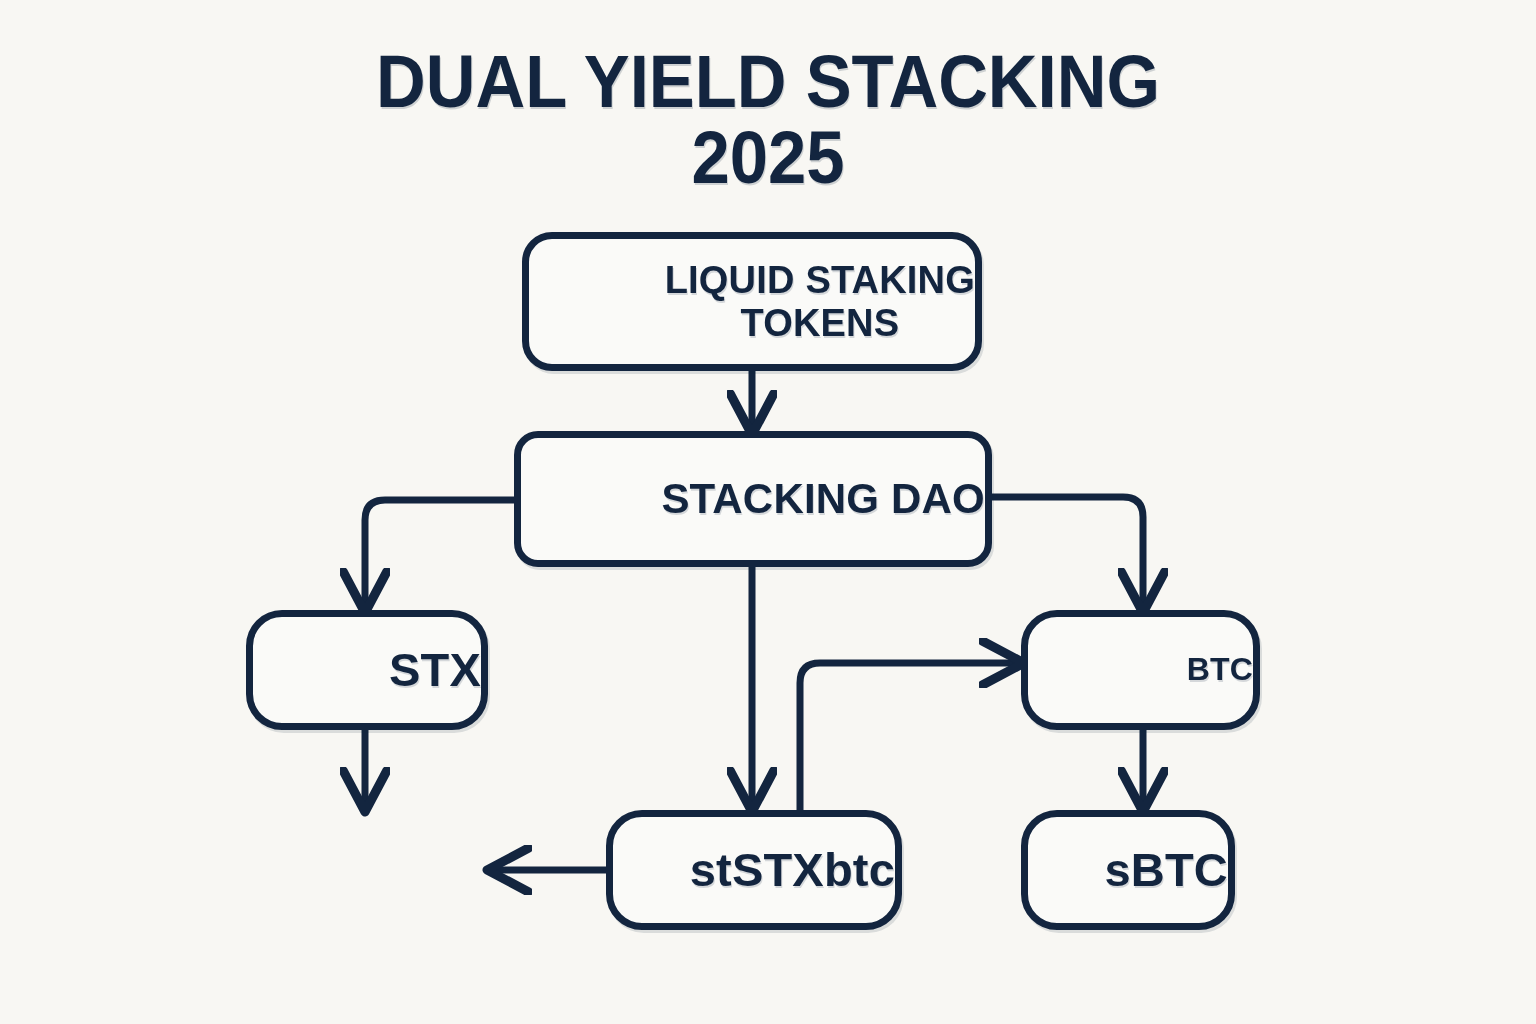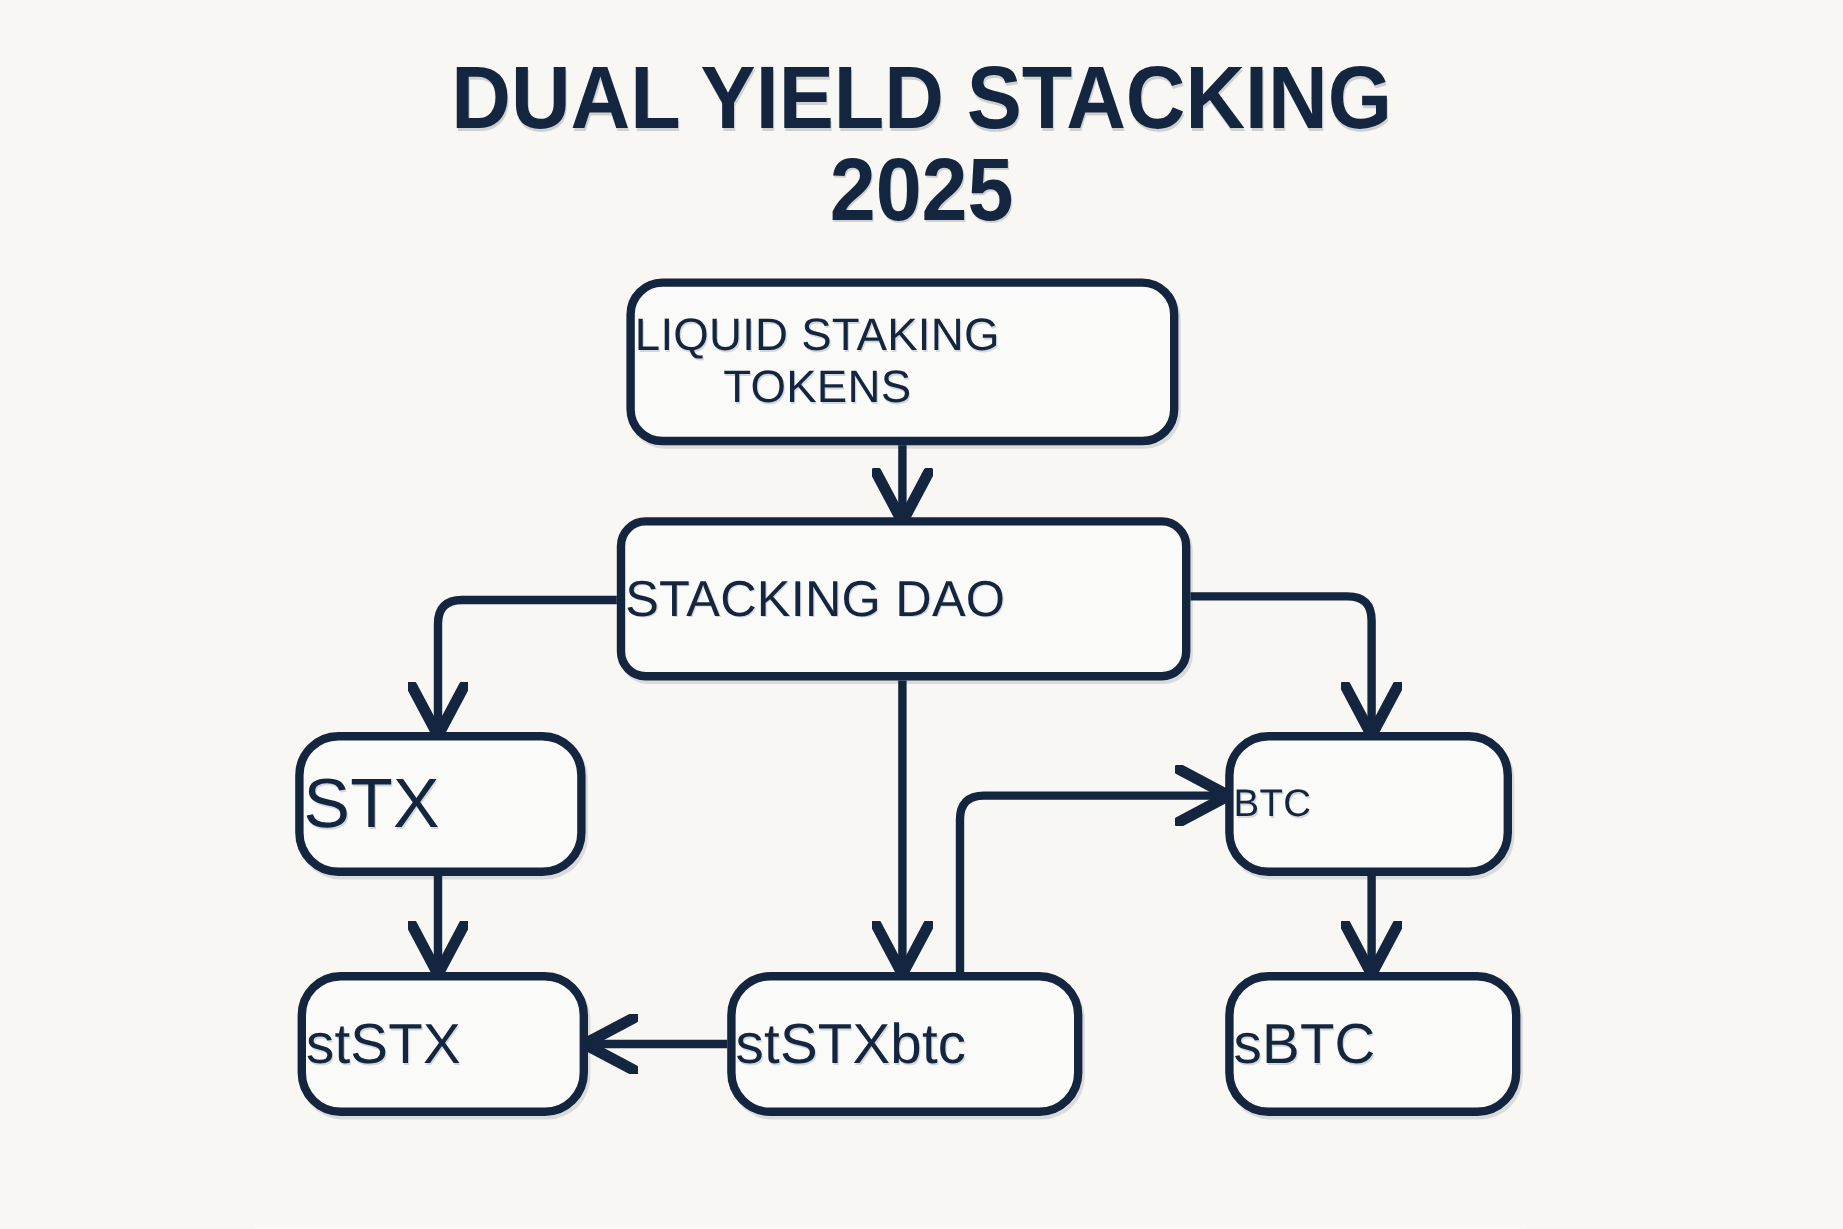--- a/index.html
+++ b/index.html
@@ -42,36 +42,36 @@
     height: 1024px;
   }
   .node {
     position: absolute;
     box-sizing: border-box;
     background: #fafaf8;
     border: 7px solid #13253f;
     border-radius: 34px;
     display: flex;
     align-items: center;
-    justify-content: flex-start;
+    justify-content: flex-end;
     text-align: center;
     color: #13253f;
-    font-weight: normal;
+    font-weight: bold;
     letter-spacing: 0.2px;
     box-shadow: 2px 3px 0 rgba(19,37,63,0.13);
     text-shadow: 1px 1.5px 0 rgba(19,37,63,0.16);
   }
   .node span { display: block; line-height: 1.12; }
   #node-lst    { left: 522px;  top: 232px; width: 460px; height: 139px; font-size: 38px; border-radius: 30px; }
   #node-dao    { left: 514px;  top: 431px; width: 478px; height: 136px; font-size: 42px; border-radius: 24px; }
-  #node-stx    { left: 246px;  top: 610px; width: 242px; height: 120px; font-size: 58px; border-radius: 36px; }
+  #node-stx    { left: 246px;  top: 610px; width: 242px; height: 120px; font-size: 47px; border-radius: 36px; }
   #node-btc    { left: 1021px; top: 610px; width: 239px; height: 120px; font-size: 32px; border-radius: 36px; }
   #node-ststx  { left: 248px;  top: 810px; width: 242px; height: 120px; font-size: 47px; border-radius: 36px; }
   #node-ststxbtc { left: 606px; top: 810px; width: 296px; height: 120px; font-size: 47px; border-radius: 36px; }
-  #node-sbtc   { left: 1021px; top: 810px; width: 246px; height: 120px; font-size: 47px; border-radius: 36px; }
+  #node-sbtc   { left: 1021px; top: 810px; width: 214px; height: 120px; font-size: 47px; border-radius: 36px; }
 </style>
 </head>
 <body>
 
 <div id="canvas">
 
   <div id="title">DUAL YIELD STACKING
 2025</div>
 
   <svg id="wires" viewBox="0 0 1536 1024" xmlns="http://www.w3.org/2000/svg">
@@ -110,23 +110,20 @@
   </div>
 
   <div class="node" id="node-stx">
     <span>STX</span>
   </div>
 
   <div class="node" id="node-btc">
     <span>BTC</span>
   </div>
 
-  <div class="node" id="node-ststx">
-    <span>stSTX</span>
-  </div>
 
   <div class="node" id="node-ststxbtc">
     <span>stSTXbtc</span>
   </div>
 
   <div class="node" id="node-sbtc">
     <span>sBTC</span>
   </div>
 
 </div>

